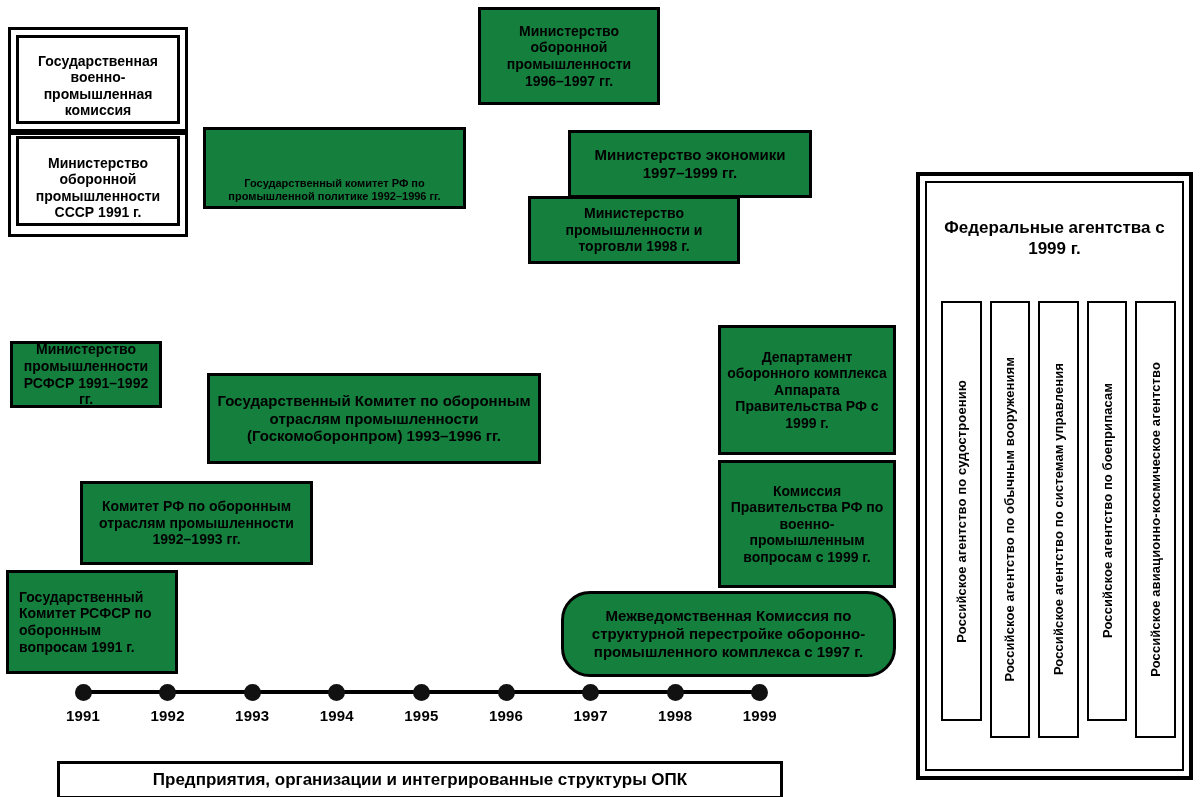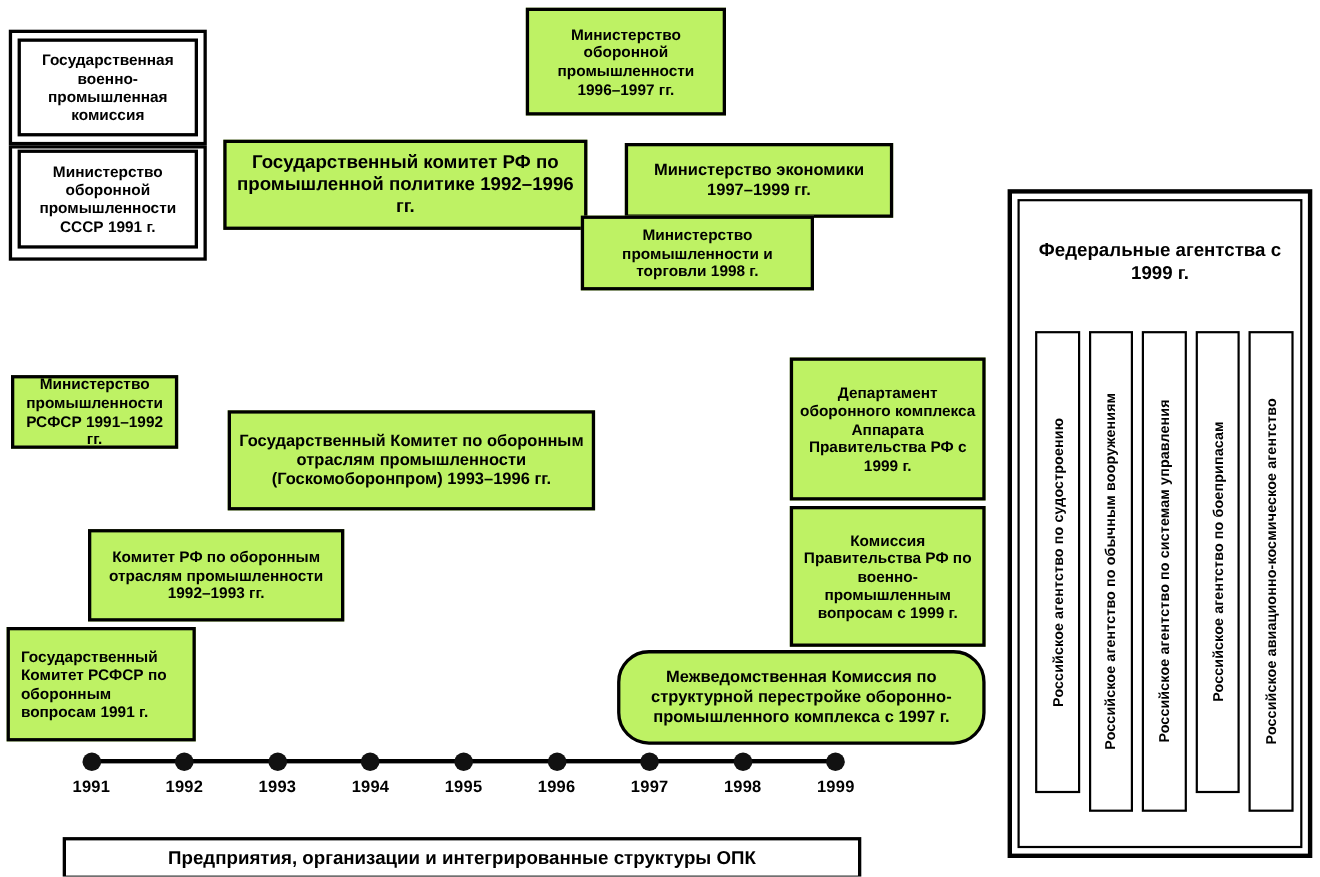--- a/index.html
+++ b/index.html
@@ -14,21 +14,21 @@
     height:797px;
     background:#ffffff;
     overflow:hidden;
   }
 
   
   .box{
     position:absolute;
     box-sizing:border-box;
     border:3px solid #000;
-    background:#bef264;
+    background:#15803d;
     display:flex;
     align-items:center;
     justify-content:center;
     text-align:center;
     font-weight:bold;
     line-height:1.18;
     padding:3px 6px;
   }
   .box .txt{display:block;width:100%;}
   .box.left{justify-content:flex-start;text-align:left;}
@@ -39,21 +39,21 @@
     box-sizing:border-box;
     border:3px solid #000;
     background:#fff;
   }
   .group-inner{
     position:absolute;
     box-sizing:border-box;
     border:3px solid #000;
     background:#fff;
     display:flex;
-    align-items:center;
+    align-items:flex-end;
     justify-content:center;
     text-align:center;
     font-weight:bold;
     line-height:1.18;
     padding:2px 4px;
   }
 
   
   #timeline{position:absolute;left:0;top:0;width:1200px;height:797px;pointer-events:none;}
   .axis-line{
@@ -139,21 +139,21 @@
 
   <div class="group-outer" style="left:8px;top:132px;width:180px;height:105px;"></div>
   <div class="group-inner" style="left:16px;top:136px;width:164px;height:90px;font-size:14px;">
     <span class="txt">Министерство оборонной промышленности СССР 1991 г.</span>
   </div>
 
   <div class="box" style="left:478px;top:7px;width:182px;height:98px;font-size:14px;">
     <span class="txt">Министерство оборонной промышленности 1996–1997 гг.</span>
   </div>
 
-  <div class="box" style="left:203px;top:127px;width:331px;height:82px;font-size:17px;">
+  <div class="box" style="left:203px;top:127px;width:263px;height:82px;font-size:11px;align-items:flex-end;">
     <span class="txt">Государственный комитет РФ по промышленной политике 1992–1996 гг.</span>
   </div>
 
   <div class="box" style="left:568px;top:130px;width:244px;height:68px;font-size:15px;">
     <span class="txt">Министерство экономики 1997–1999 гг.</span>
   </div>
 
   <div class="box" style="left:528px;top:196px;width:212px;height:68px;font-size:14px;">
     <span class="txt">Министерство промышленности и торговли 1998 г.</span>
   </div>

